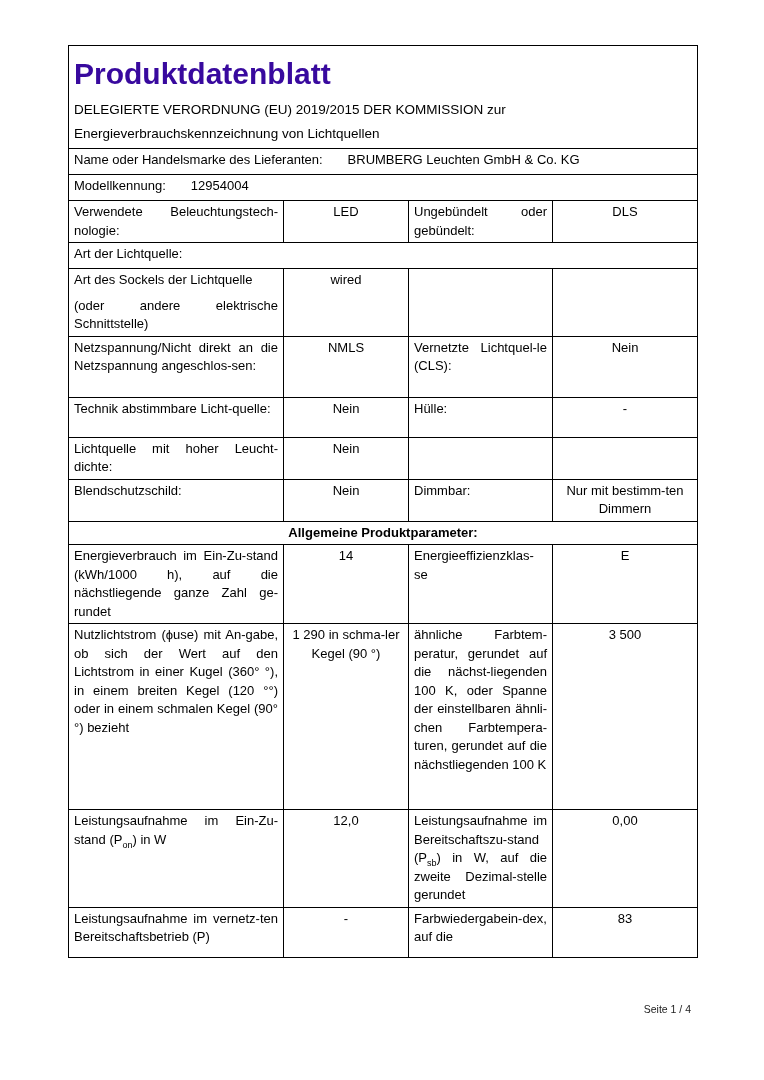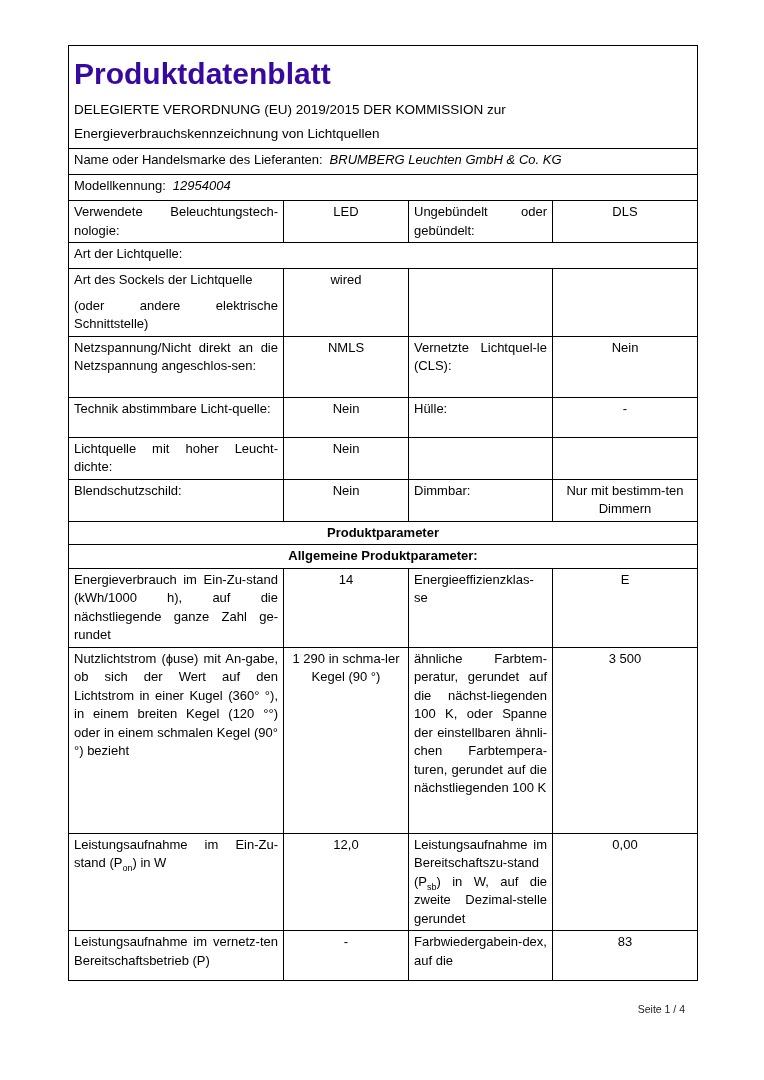--- a/index.html
+++ b/index.html
@@ -45,35 +45,35 @@
     margin: 9px 0 7px 0;
     font-size: 30px;
     line-height: 34px;
     font-weight: bold;
     color: #38099e;
     letter-spacing: 0px;
   }
   .reg-text { font-size: 13.5px; line-height: 24px; }
   td.label-row { padding: 3px 5px; }
   .lbl { font-weight: normal; }
-  .val { margin-left: 7px; font-style: italic; }
+  .val { margin-left: 25px; }
   td.param { text-align: justify; }
   td.value { text-align: center; }
   td.section-head {
     text-align: center;
     font-weight: bold;
     padding: 1px 5px;
   }
   td.col-head { padding: 3px 5px; }
   sub { font-size: 9px; line-height: 0; }
   .pbreak { display: block; height: 7px; }
   .footer {
     position: absolute;
     top: 1003px;
-    right: 79px;
+    right: 73px;
     font-size: 10.5px;
     color: #222;
   }
 </style>
 </head>
 <body>
 
 <div class="page">
   <div class="sheet">
     <table class="ds">
@@ -142,23 +142,20 @@
         <td class="value"></td>
       </tr>
       <tr style="height:41px">
         <td class="param">Blendschutzschild:</td>
         <td class="value">Nein</td>
         <td class="param">Dimmbar:</td>
         <td class="value">Nur mit bestimm-ten Dimmern</td>
       </tr>
 
       <tr style="height:22px">
-        <td colspan="4" class="section-head">Produktparameter</td>
-      </tr>
-      <tr style="height:22px">
         <td colspan="4" class="section-head">Allgemeine Produktparameter:</td>
       </tr>
 
       <tr style="height:78px">
         <td class="param">Energieverbrauch im Ein-Zu-stand (kWh/1000 h), auf die nächstliegende ganze Zahl ge-rundet</td>
         <td class="value">14</td>
         <td class="param">Energieeffizienzklas-se</td>
         <td class="value">E</td>
       </tr>
       <tr style="height:186px">

